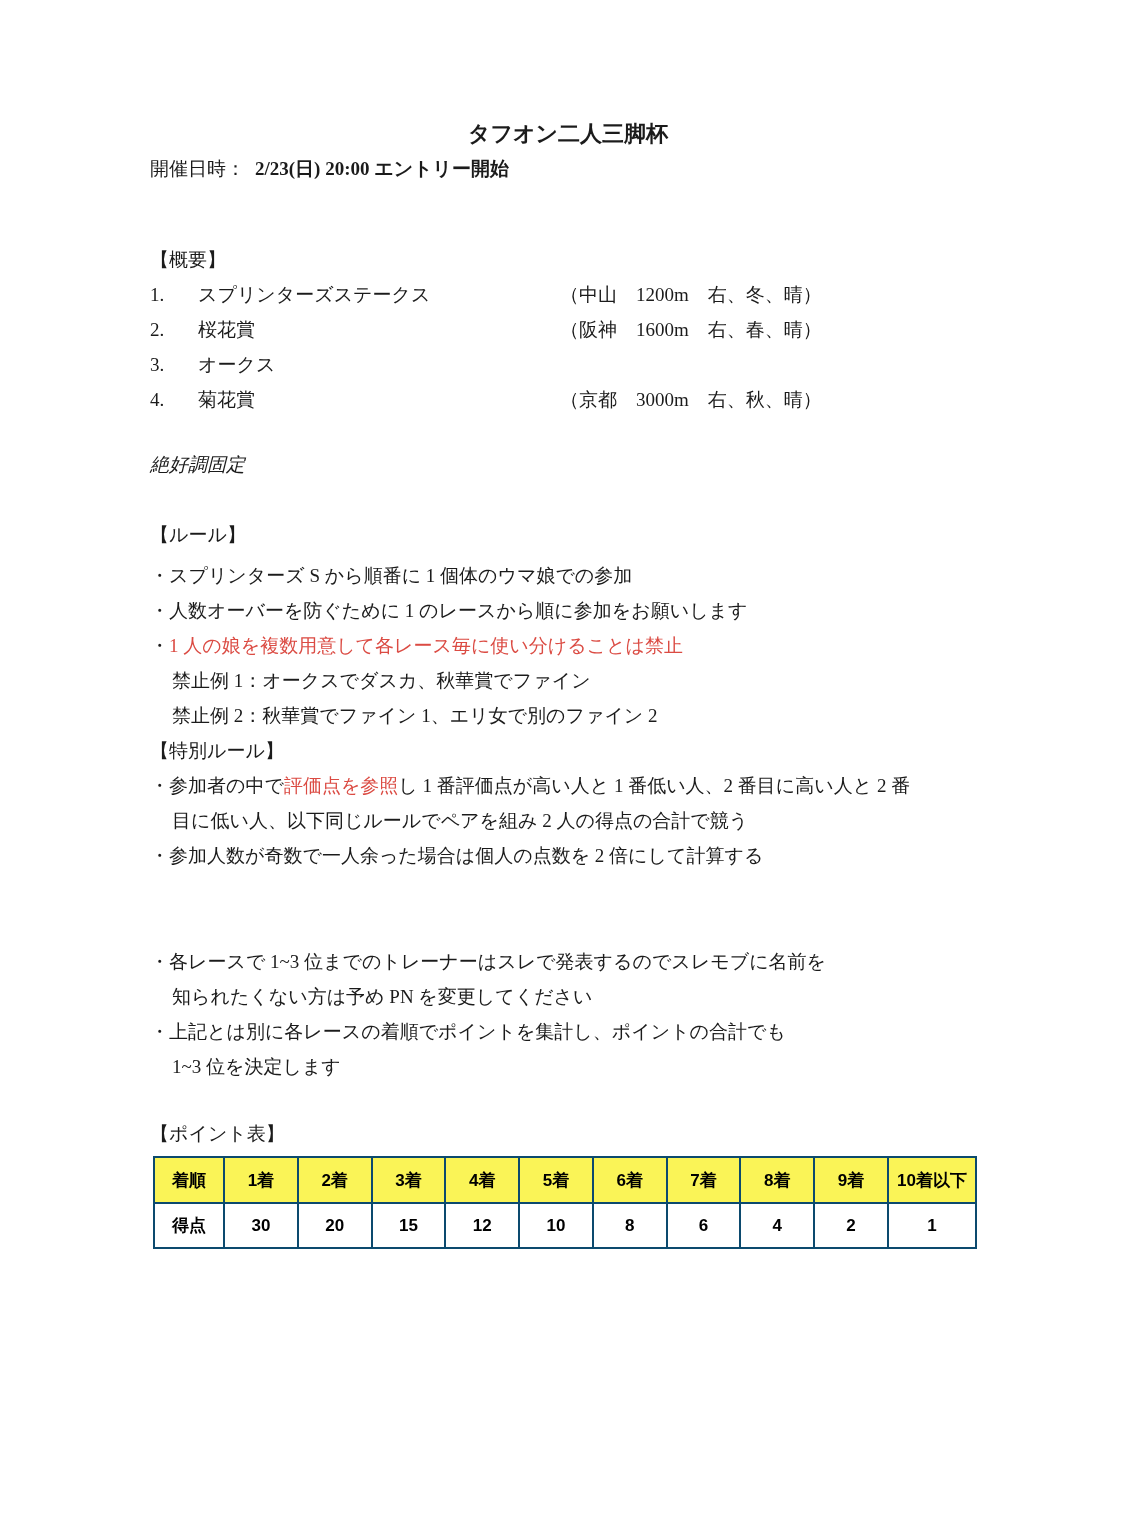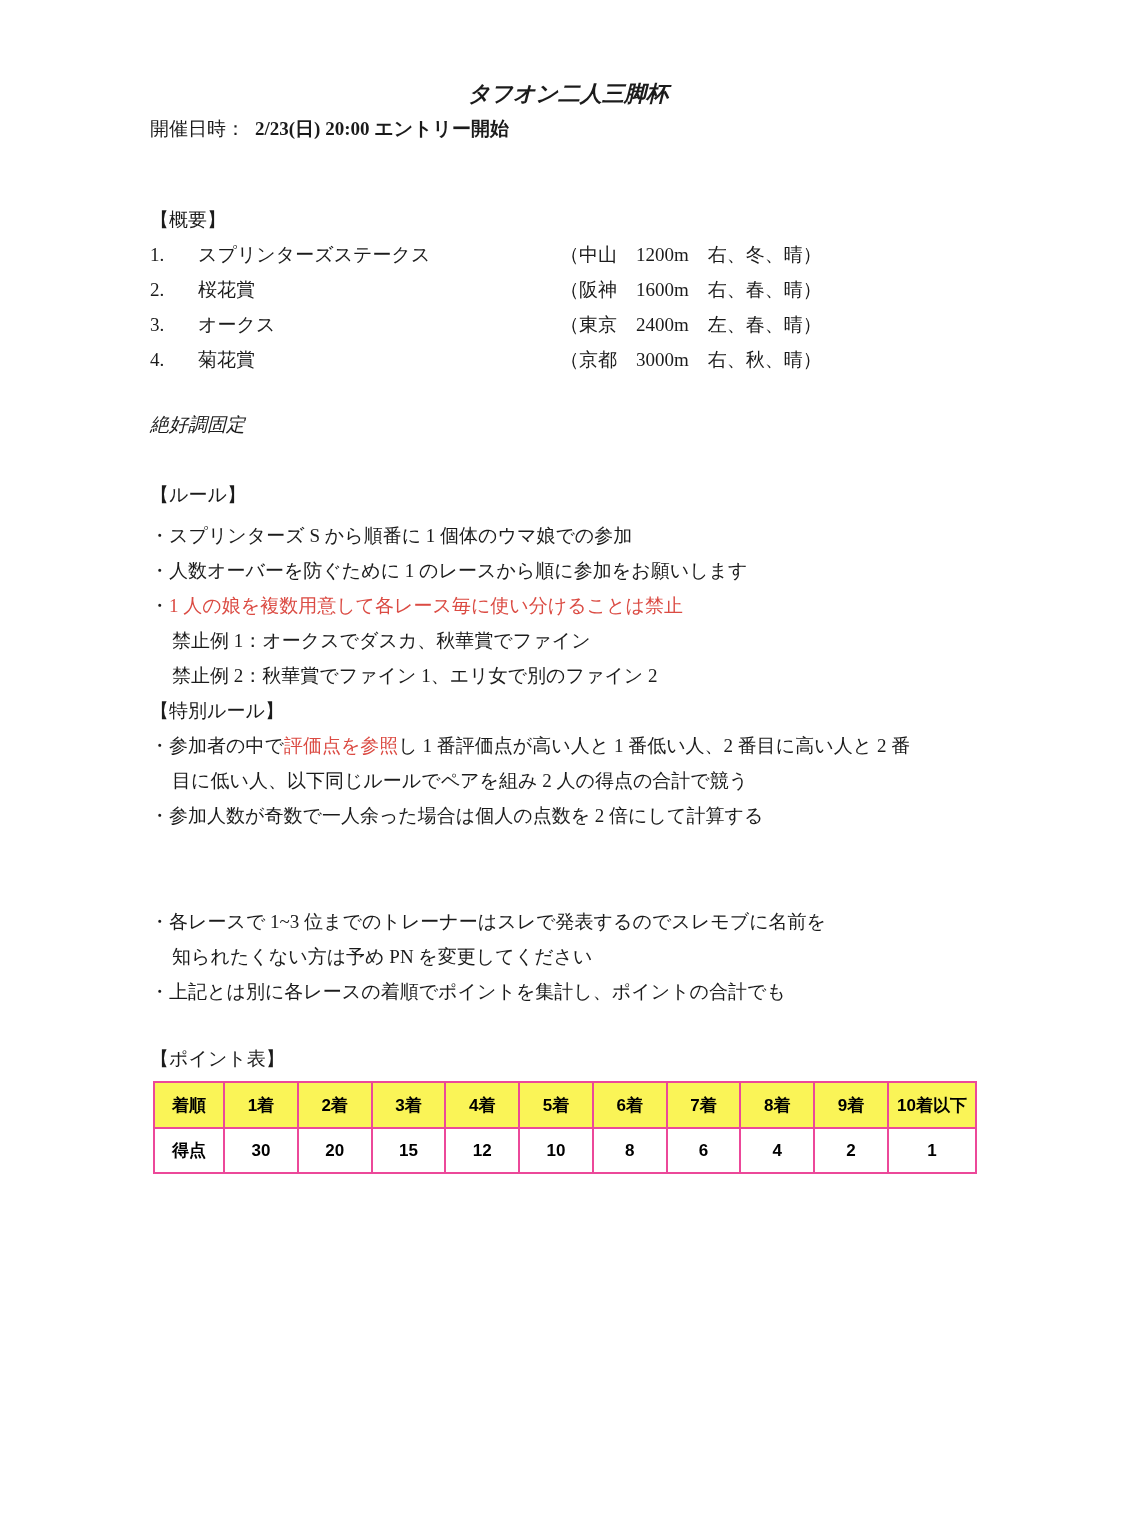--- a/index.html
+++ b/index.html
@@ -15,25 +15,24 @@
   .content {
     position: absolute;
     left: 150px;
     top: 0;
     width: 836px;
     font-size: 19px;
     line-height: 35px;
     white-space: nowrap;
   }
   .doc-title {
-    margin-top: 76px;
+    margin-top: 116px;
     text-align: center;
     font-weight: bold;
     font-size: 22px;
-    font-style: italic;
   }
   .schedule { }
   .schedule .bold-part { font-weight: bold; margin-left: 10px; }
   .sec-heading { font-weight: normal; }
   .overview-heading { margin-top: 56px; }
   .race-row { display: flex; }
   .race-num { flex: 0 0 48px; }
   .race-name { flex: 0 0 362px; }
   .race-details { flex: 1; }
   .condition-note { margin-top: 30px; font-style: italic; }
@@ -51,21 +50,21 @@
     table-layout: fixed;
     width: 824px;
     font-family: "Liberation Sans", "DejaVu Sans", sans-serif;
     font-size: 17px;
     font-weight: bold;
     color: #000;
     line-height: normal;
     white-space: nowrap;
   }
   table.points td {
-    border: 2px solid #ec4899;
+    border: 2px solid #0c4a6e;
     text-align: center;
     vertical-align: middle;
     padding: 0;
   }
   table.points col.first { width: 70px; }
   table.points col.last { width: 88px; }
   tr.hdr td { background: var(--table-header-yellow, #faf457); height: 44px; }
   tr.val td { background: #ffffff; height: 43px; border-radius: 13px; }
 </style>
 </head>
@@ -88,21 +87,20 @@
       <span class="race-details">（中山　1200m　右、冬、晴）</span>
     </div>
     <div class="race-row">
       <span class="race-num">2.</span>
       <span class="race-name">桜花賞</span>
       <span class="race-details">（阪神　1600m　右、春、晴）</span>
     </div>
     <div class="race-row">
       <span class="race-num">3.</span>
       <span class="race-name">オークス</span>
-      <span class="race-details">（東京　2400m　左、春、晴）</span>
     </div>
     <div class="race-row">
       <span class="race-num">4.</span>
       <span class="race-name">菊花賞</span>
       <span class="race-details">（京都　3000m　右、秋、晴）</span>
     </div>
 
     <div class="condition-note">絶好調固定</div>
 
     <div class="sec-heading rules-heading">【ルール】</div>
@@ -120,20 +118,21 @@
     <div>
       <span>・参加者の中で</span><span class="red-text">評価点を参照</span><span>し 1 番評価点が高い人と 1 番低い人、2 番目に高い人と 2 番</span>
     </div>
     <div class="indent">目に低い人、以下同じルールでペアを組み 2 人の得点の合計で競う</div>
     <div>・参加人数が奇数で一人余った場合は個人の点数を 2 倍にして計算する</div>
 
     <div class="gap-large">・各レースで 1~3 位までのトレーナーはスレで発表するのでスレモブに名前を</div>
     <div class="indent">知られたくない方は予め PN を変更してください</div>
 
     <div class="gap-mid">・上記とは別に各レースの着順でポイントを集計し、ポイントの合計でも</div>
+    <div class="indent">1~3 位を決定します</div>
 
     <div class="sec-heading points-heading">【ポイント表】</div>
 
     <table class="points">
       <colgroup>
         <col class="first">
           <col>
           <col>
           <col>
           <col>

